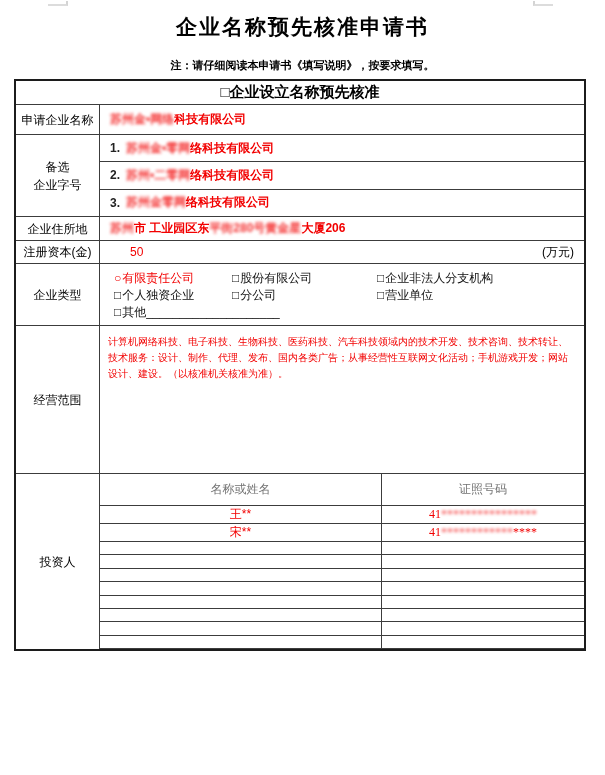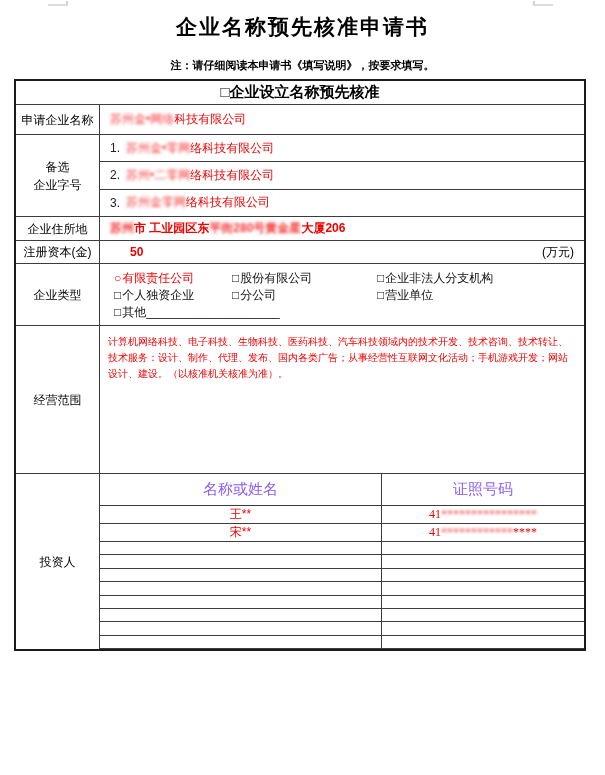--- a/index.html
+++ b/index.html
@@ -32,41 +32,41 @@
   .r-name { height:30px; flex:0 0 30px; }
   .r-alt { height:82px; flex:0 0 82px; }
   .r-addr { height:24px; flex:0 0 24px; }
   .r-cap { height:23px; flex:0 0 23px; }
   .r-type { height:62px; flex:0 0 62px; }
   .r-scope { height:148px; flex:0 0 148px; }
   .r-inv { flex:1; }
 
   .red { color:#f20000; }
   .blurred { filter:blur(1.4px); opacity:.8; }
-  .pad { padding-left:10px; }
+  .pad { padding-left:10px;font-weight:bold; }
 
   .alt-stack { flex:1; display:flex; flex-direction:column; }
   .alt-row { flex:1; display:flex; align-items:center; border-bottom:1px solid #3c3c3c; font-size:12px; }
   .alt-row:last-child { border-bottom:none; }
   .alt-no { color:#222; margin-right:6px; }
 
-  .cap-value { padding-left:30px; color:#f20000;font-weight:bold; }
+  .cap-value { padding-left:30px; color:#f20000; }
   .cap-unit { margin-left:auto; padding-right:10px; color:#000; }
 
   .type-grid { flex:1; display:grid; grid-template-columns:118px 145px auto;
     grid-template-rows:repeat(3,1fr); padding:6px 0 6px 14px; align-items:center; font-size:12px; }
   .opt { white-space:nowrap; }
   .opt .mark { margin-right:1px; }
   .opt.selected { color:#f20000; }
 
   .scope-cell { align-items:flex-start; padding:8px 8px 0 8px; }
   .scope-text { font-size:10px; line-height:1.62; color:#f20000; }
 
   .inv-table { flex:1; display:flex; flex-direction:column; align-self:stretch; }
-  .inv-hrow { flex:0 0 32px; display:flex; border-bottom:1px solid #3c3c3c; font-size:15px; color:#8b5cf6; }
+  .inv-hrow { flex:0 0 32px; display:flex; border-bottom:1px solid #3c3c3c; font-size:12px; color:#737373; }
   .inv-row { flex:1; display:flex; border-bottom:1px solid #3c3c3c; font-size:12px; }
   .inv-row:last-child { border-bottom:none; }
   .c-name { flex:0 0 282px; border-right:1px solid #3c3c3c; display:flex; align-items:center; justify-content:center; }
   .c-id { flex:1; display:flex; align-items:center; justify-content:center;font-family:Liberation Serif, serif; }
 </style>
 </head>
 <body>
 
 <div class="page">
 

